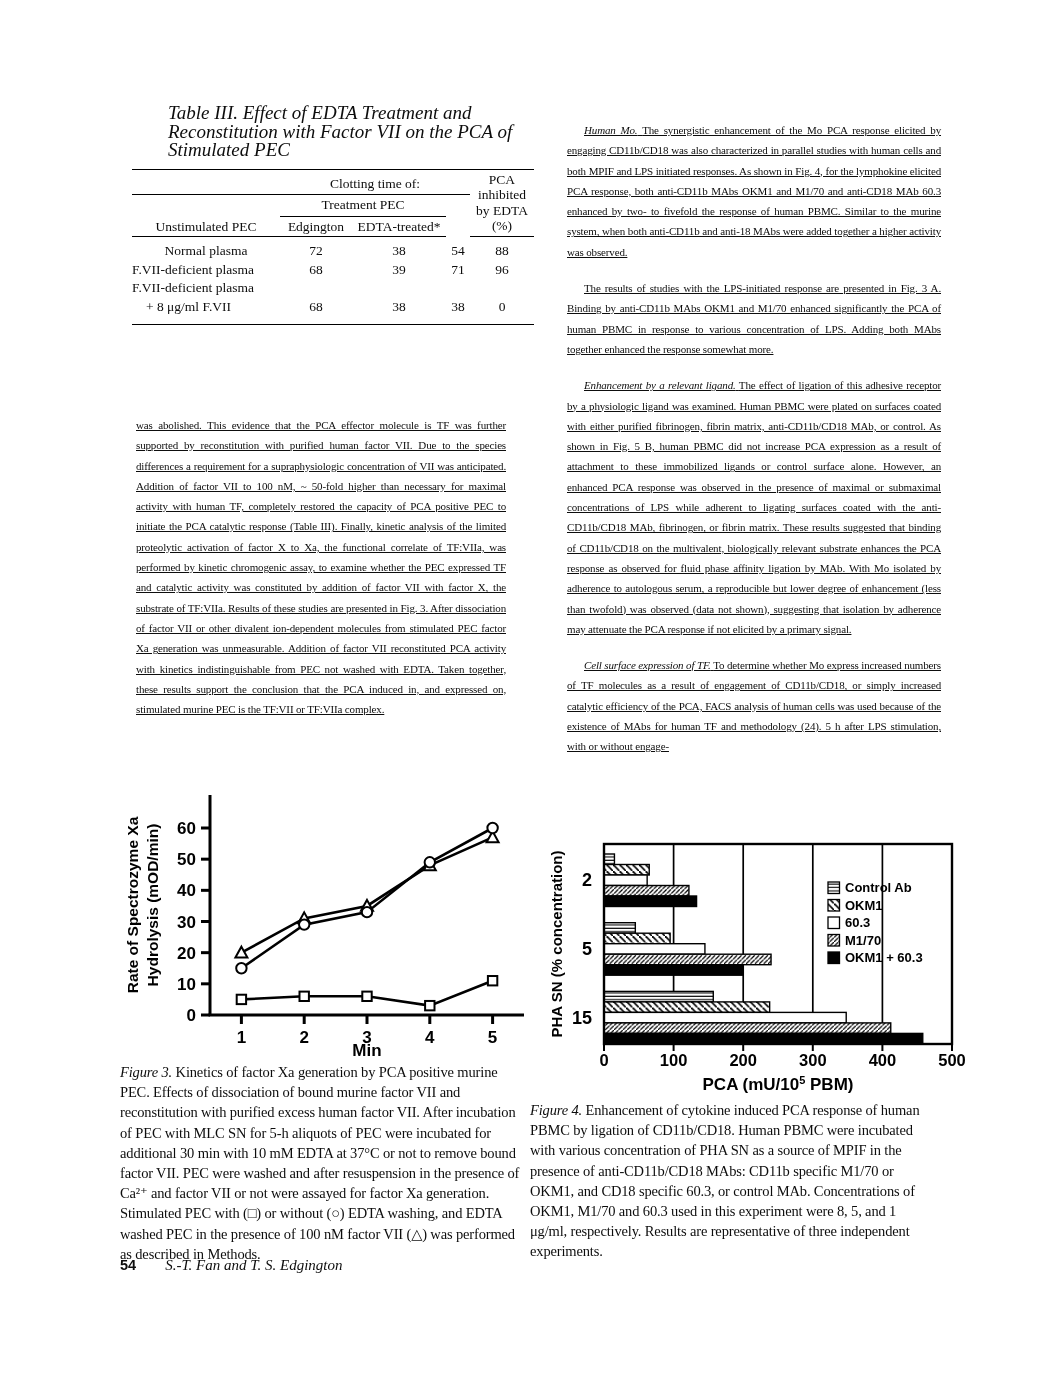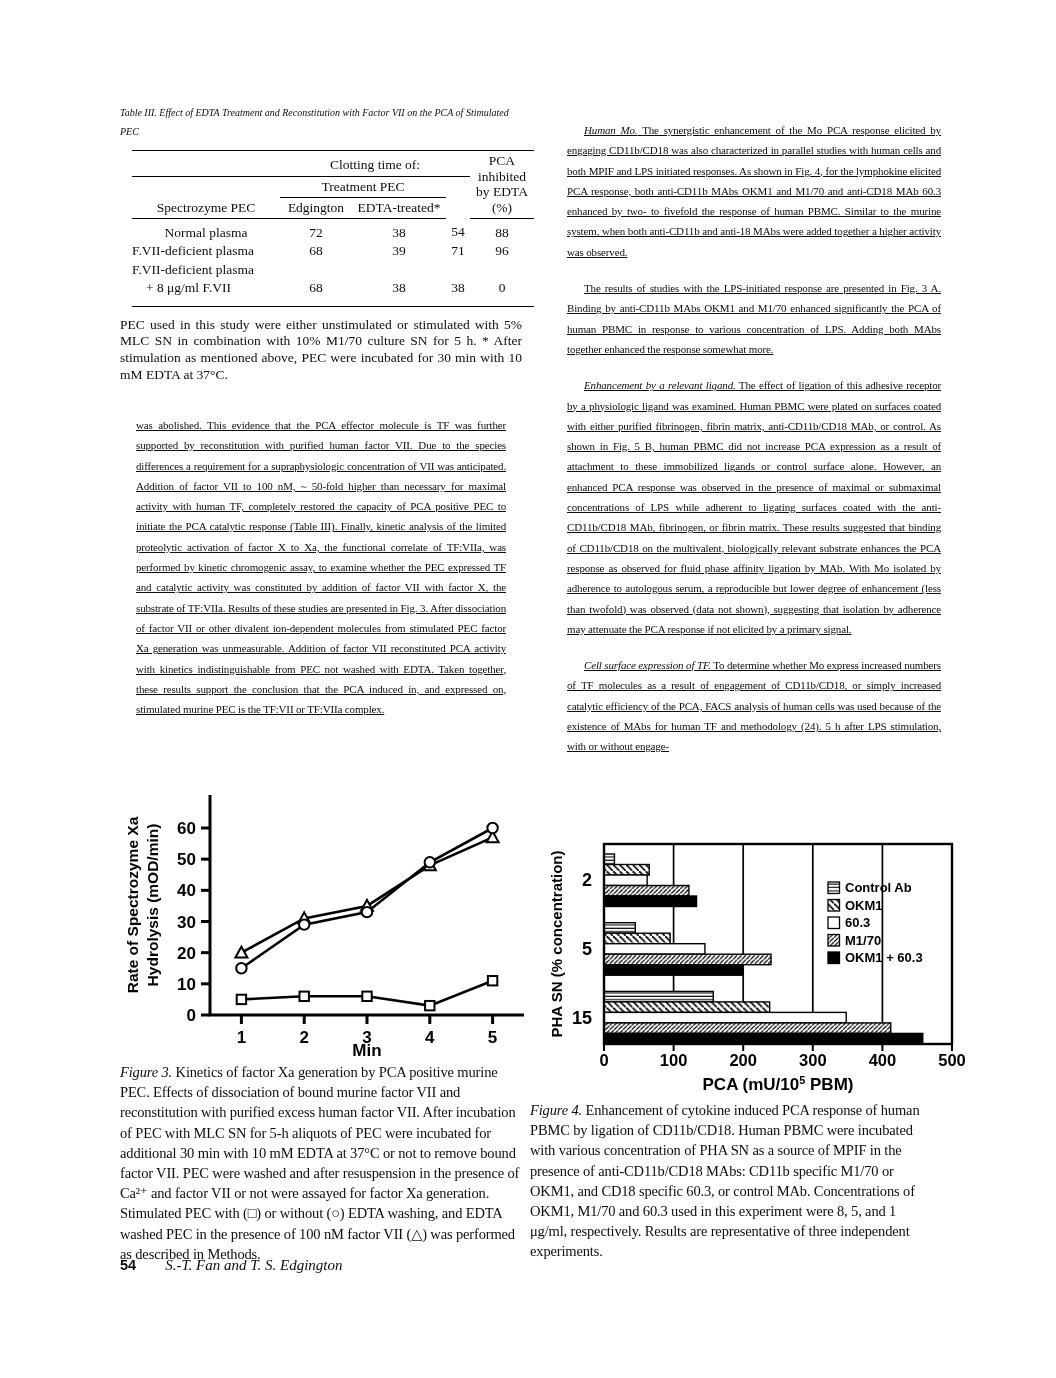--- a/index.html
+++ b/index.html
@@ -1,20 +1,20 @@
 <!DOCTYPE html>
 <html><head>
 <meta charset="utf-8">
 <style>
   html,body{margin:0;padding:0;background:#ffffff;}
   .page{position:relative;width:1056px;height:1378px;background:#ffffff;color:#0d0d0d;
         font-family:"Liberation Serif","DejaVu Serif",serif;overflow:hidden;}
   
   #table3{position:absolute;left:120px;top:104px;width:402px;}
-  .t3-title{font-style:italic;font-size:10px;line-height:18.5px;margin-bottom:9px;}
+  .t3-title{font-style:italic;font-size:19px;line-height:18.5px;margin-bottom:9px;margin-left:48px;}
   #table3 table{border-collapse:collapse;width:100%;font-size:13.5px;border-top:1.7px solid #000;margin-left:12px;}
   #table3 th{font-weight:normal;text-align:center;vertical-align:bottom;padding:2px 1px;line-height:15.5px;}
   #table3 th.clotting{border-bottom:1.2px solid #000;padding-top:6px;padding-bottom:3px;}
   #table3 th.stim{border-bottom:1.2px solid #000;padding-bottom:3px;}
   #table3 th.lblcol{width:146px;}
   #table3 th.unstim{width:78px;}
   #table3 th.sub1{width:70px;}
   #table3 th.sub2{width:92px;}
   #table3 th.pca{width:62px;vertical-align:middle;}
   #table3 thead th.lblcol,#table3 thead th.unstim,#table3 thead th.sub1,
@@ -51,21 +51,21 @@
   <section id="table3">
     <div class="t3-title">Table III. Effect of EDTA Treatment and Reconstitution with Factor VII on the PCA of Stimulated PEC</div>
     <table>
       <thead>
         <tr>
           <th class="lblcol"></th>
           <th class="clotting" colspan="3">Clotting time of:</th>
           <th class="pca" rowspan="3">PCA inhibited by EDTA (%)</th>
         </tr>
         <tr>
-          <th class="unstim" rowspan="2">Spectrozyme PEC</th>
+          <th class="unstim" rowspan="2">Unstimulated PEC</th>
           <th class="stim" colspan="2">Treatment PEC</th>
         </tr>
         <tr>
           <th class="sub1">Edgington</th>
           <th class="sub2">EDTA-treated*</th>
         </tr>
       </thead>
       <tbody>
         <tr>
           <td class="lbl">Normal plasma</td>
@@ -90,21 +90,20 @@
         </tr>
         <tr>
           <td class="lbl indent">+ 8 μg/ml F.VII</td>
           <td>68</td>
           <td>38</td>
           <td>38</td>
           <td>0</td>
         </tr>
       </tbody>
     </table>
-    <div class="t3-footnote">PEC used in this study were either unstimulated or stimulated with 5% MLC SN in combination with 10% M1/70 culture SN for 5 h. * After stimulation as mentioned above, PEC were incubated for 30 min with 10 mM EDTA at 37°C.</div>
   </section>
 
   <div id="left-text">
     <p class="body-p">was abolished. This evidence that the PCA effector molecule is TF was further supported by reconstitution with purified human factor VII. Due to the species differences a requirement for a supraphysiologic concentration of VII was anticipated. Addition of factor VII to 100 nM, ~ 50-fold higher than necessary for maximal activity with human TF, completely restored the capacity of PCA positive PEC to initiate the PCA catalytic response (Table III). Finally, kinetic analysis of the limited proteolytic activation of factor X to Xa, the functional correlate of TF:VIIa, was performed by kinetic chromogenic assay, to examine whether the PEC expressed TF and catalytic activity was constituted by addition of factor VII with factor X, the substrate of TF:VIIa. Results of these studies are presented in Fig. 3. After dissociation of factor VII or other divalent ion-dependent molecules from stimulated PEC factor Xa generation was unmeasurable. Addition of factor VII reconstituted PCA activity with kinetics indistinguishable from PEC not washed with EDTA. Taken together, these results support the conclusion that the PCA induced in, and expressed on, stimulated murine PEC is the TF:VII or TF:VIIa complex.</p>
   </div>
 
   <div id="right-col">
     <p class="body-p indent"><span class="lead">Human Mo.</span> <span>The synergistic enhancement of the Mo PCA response elicited by engaging CD11b/CD18 was also characterized in parallel studies with human cells and both MPIF and LPS initiated responses. As shown in Fig. 4, for the lymphokine elicited PCA response, both anti-CD11b MAbs OKM1 and M1/70 and anti-CD18 MAb 60.3 enhanced by two- to fivefold the response of human PBMC. Similar to the murine system, when both anti-CD11b and anti-18 MAbs were added together a higher activity was observed.</span></p>
     <p class="body-p indent"><span>The results of studies with the LPS-initiated response are presented in Fig. 3 A. Binding by anti-CD11b MAbs OKM1 and M1/70 enhanced significantly the PCA of human PBMC in response to various concentration of LPS. Adding both MAbs together enhanced the response somewhat more.</span></p>
     <p class="body-p indent"><span class="lead">Enhancement by a relevant ligand.</span> <span>The effect of ligation of this adhesive receptor by a physiologic ligand was examined. Human PBMC were plated on surfaces coated with either purified fibrinogen, fibrin matrix, anti-CD11b/CD18 MAb, or control. As shown in Fig. 5 B, human PBMC did not increase PCA expression as a result of attachment to these immobilized ligands or control surface alone. However, an enhanced PCA response was observed in the presence of maximal or submaximal concentrations of LPS while adherent to ligating surfaces coated with the anti-CD11b/CD18 MAb, fibrinogen, or fibrin matrix. These results suggested that binding of CD11b/CD18 on the multivalent, biologically relevant substrate enhances the PCA response as observed for fluid phase affinity ligation by MAb. With Mo isolated by adherence to autologous serum, a reproducible but lower degree of enhancement (less than twofold) was observed (data not shown), suggesting that isolation by adherence may attenuate the PCA response if not elicited by a primary signal.</span></p>

